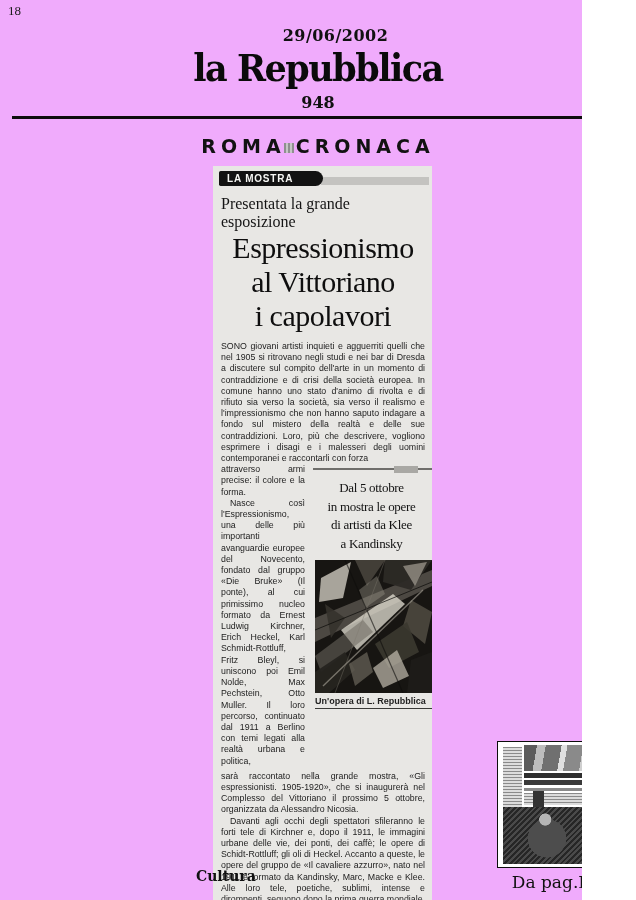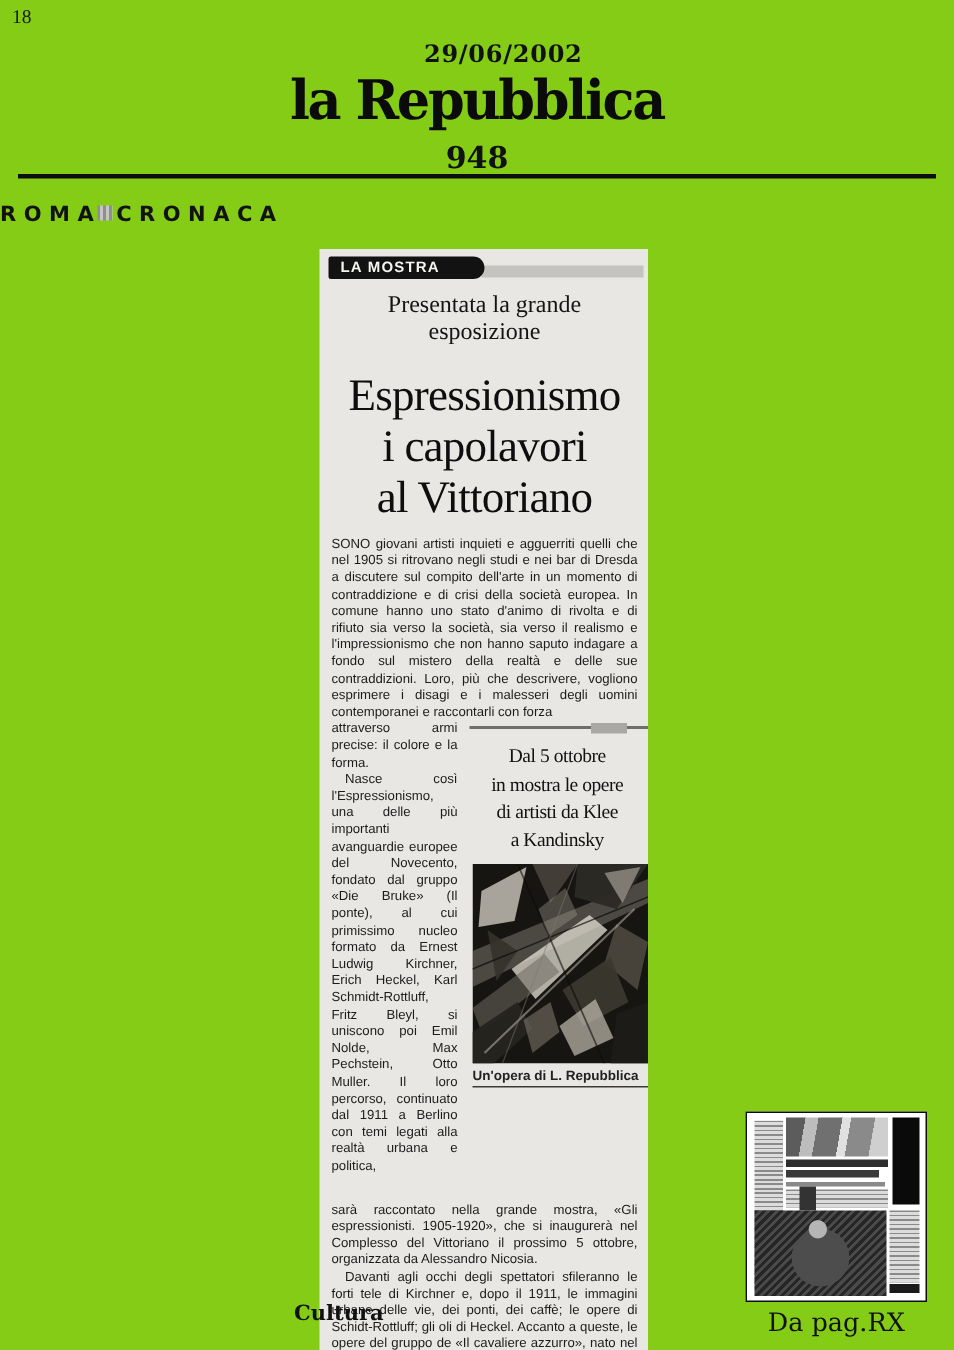--- a/index.html
+++ b/index.html
@@ -1,22 +1,22 @@
 <!DOCTYPE html>
 <html><head>
 <meta charset="utf-8">
 <style>
   * { margin: 0; padding: 0; box-sizing: border-box; }
   html, body { background: #ffffff; }
   body { font-family: "Liberation Sans", sans-serif; }
 
   .page {
     position: relative;
-    width: 636px; height: 900px;
-    background: #84cc16;
+    width: 582px; height: 900px;
+    background: #f0abfc;
     overflow: hidden;
   }
 
   .page-number {
     position: absolute; left: 8px; top: 3px;
     font-family: "Liberation Serif", serif;
     font-size: 13px; color: #1a1a1a;
   }
 
   .masthead-wrap { position: absolute; left: 0; top: 26px; width: 636px; text-align: center; }
@@ -26,33 +26,33 @@
   }
   .masthead {
     margin-top: 2px;
     font-family: "DejaVu Serif", serif; font-weight: 700;
     font-size: 35px; letter-spacing: -1.5px; color: #0b0b0b;
     transform: scaleY(1.04);
   }
   .edition {
     margin-top: 5px;
     font-family: "DejaVu Serif", serif; font-weight: 700;
-    font-size: 20px; color: #111;
+    font-size: 16px; color: #111;
   }
 
   .top-rule {
     position: absolute; left: 12px; top: 116px; width: 612px; height: 3px;
     background: #0d0d0d;
   }
 
   .section-header {
     position: absolute; left: 0; top: 135px; width: 636px;
-    text-align: left;
+    text-align: center;
     font-family: "DejaVu Sans", sans-serif; font-weight: 700;
-    font-size: 14px; letter-spacing: 5px; color: #121212;
+    font-size: 19px; letter-spacing: 5px; color: #121212;
     white-space: nowrap;
   }
   .section-sq {
     display: inline-block; width: 10px; height: 10px;
     margin: 0 2px 0 -2px; vertical-align: baseline;
     background: repeating-linear-gradient(90deg, #8f8f8f 0 2px, #c6c6c6 2px 4px);
   }
 
   
   .clipping {
@@ -70,27 +70,27 @@
     font-size: 10px; letter-spacing: .8px;
     line-height: 15px; padding-left: 8px;
     border-radius: 2px 9px 9px 2px;
   }
   .kicker-strip {
     position: absolute; left: 100px; right: -4px; top: 6px; height: 8px;
     background: #c4c3c0;
   }
 
   .subhead {
-    margin-top: 6px; text-align: center;
+    margin-top: 6px; 
     font-family: "Liberation Serif", serif;
     font-size: 16px; color: #141414;
   }
 
   .headline {
-    margin-top: 16px; text-align: center;
+    margin-top: 0; text-align: center;
     font-family: "Liberation Serif", serif;
     font-size: 30px; line-height: 34px; color: #0e0e0e;
     letter-spacing: -.5px;
   }
 
   .body-text {
     font-family: Liberation Sans, sans-serif;
     font-size: 8.8px; line-height: 11.2px; color: #1c1c1c;
     text-align: justify;
   }
@@ -115,21 +115,21 @@
 
   .artwork { display: block; margin: 7px 0 0 4px; width: 117px; height: 133px; }
 
   .caption {
     margin: 3px 0 0 4px; width: 117px;
     font-family: "Liberation Sans", sans-serif; font-weight: 700;
     font-size: 9px; color: #222;
     padding-bottom: 2px; border-bottom: 1.5px solid #3a3a38;
   }
 
-  .para-cont { margin-top: 18px; }
+  .para-cont { margin-top: 4px; }
 
   
   .footer-section {
     position: absolute; left: 196px; top: 868px;
     font-family: "DejaVu Serif", serif; font-weight: 700;
     font-size: 14px; color: #111;
   }
   .footer-source {
     position: absolute; left: 497px; top: 872px; width: 121px;
     text-align: center;
@@ -182,22 +182,22 @@
 
     <div class="kicker-row">
       <div class="kicker-strip"></div>
       <div class="kicker">LA MOSTRA</div>
     </div>
 
     <div class="subhead">Presentata la grande esposizione</div>
 
     <div class="headline">
       <div>Espressionismo</div>
+      <div>al Vittoriano</div>
       <div>i capolavori</div>
-      <div>al Vittoriano</div>
     </div>
 
     <div class="body-text para1">SONO giovani artisti inquieti e agguerriti quelli che nel 1905 si ritrovano negli studi e nei bar di Dresda a discutere sul compito dell'arte in un momento di contraddizione e di crisi della società europea. In comune hanno uno stato d'animo di rivolta e di rifiuto sia verso la società, sia verso il realismo e l'impressionismo che non hanno saputo indagare a fondo sul mistero della realtà e delle sue contraddizioni. Loro, più che descrivere, vogliono esprimere i disagi e i malesseri degli uomini contemporanei e raccontarli con forza</div>
 
     <div class="two-col">
       <div class="col-left body-text">
         <div class="frag">attraverso armi precise: il colore e la forma.</div>
         <div class="frag indent">Nasce così l'Espressionismo, una delle più importanti avanguardie europee del Novecento, fondato dal gruppo «Die Bruke» (Il ponte), al cui primissimo nucleo formato da Ernest Ludwig Kirchner, Erich Heckel, Karl Schmidt-Rottluff, Fritz Bleyl, si uniscono poi Emil Nolde, Max Pechstein, Otto Muller. Il loro percorso, continuato dal 1911 a Berlino con temi legati alla realtà urbana e politica,</div>
       </div>
 

